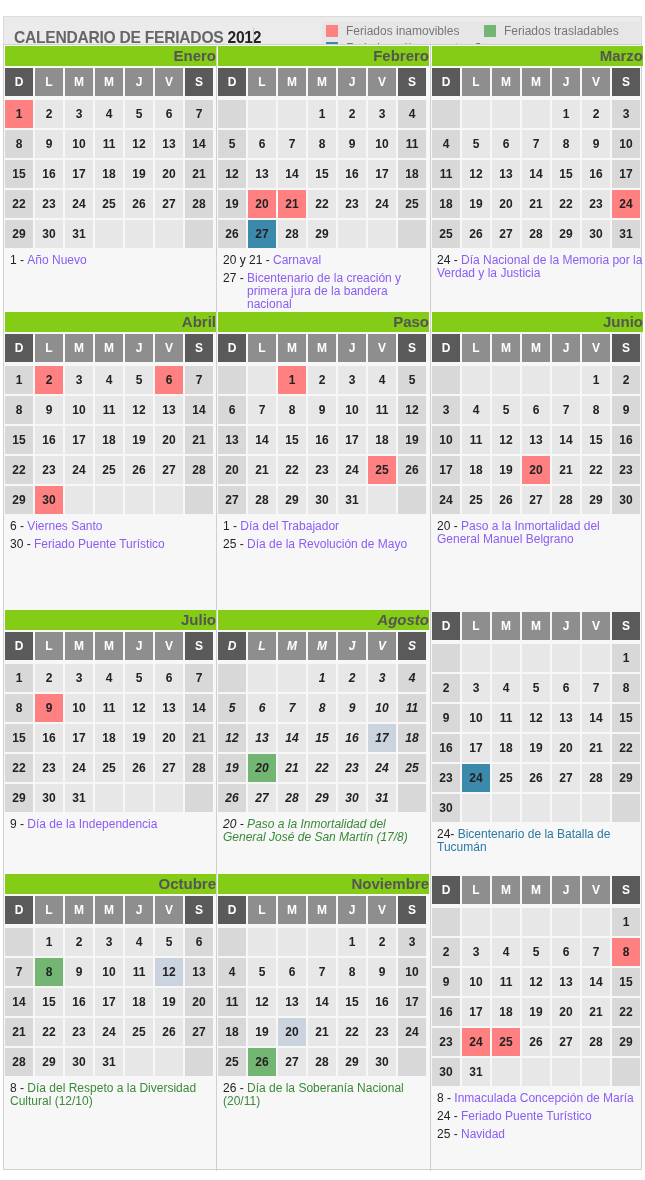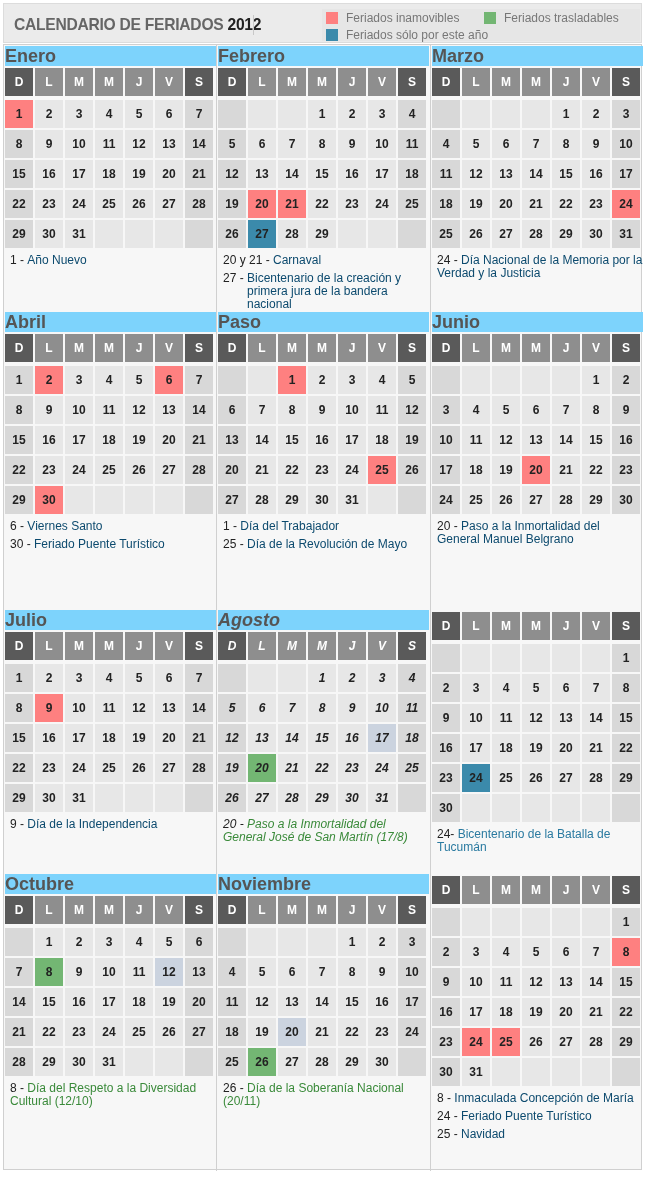--- a/index.html
+++ b/index.html
@@ -1,55 +1,55 @@
 <!DOCTYPE html>
 <html><head>
 <meta charset="utf-8">
 <style>
   * { box-sizing: border-box; margin: 0; padding: 0; }
   body {
     width: 645px; height: 1180px; background: #ffffff;
     font-family: "Liberation Sans", sans-serif; position: relative; overflow: hidden;
   }
   .header {
-    position: absolute; left: 3px; top: 3px; width: 639px; height: 40px;
+    position: absolute; left: 3px; top: 16px; width: 639px; height: 40px;
     background: #ebebeb; border: 1px solid #dcdcdc;
   }
   .title {
     position: absolute; left: 10px; top: 11px; font-size: 17px; color: #666;
     font-weight: bold; letter-spacing: -0.3px; transform: scaleX(0.92); transform-origin: left;
   }
   .title .year { color: #222; }
   .sep { position: absolute; left: 249px; top: 11px; width: 1px; height: 20px; background: #c8c8c8; }
   .legend-bg { position: absolute; left: 318px; top: 5px; width: 318px; height: 32px; background: #e6e6e6; }
   .legend-item { position: absolute; font-size: 12px; color: #777; display: flex; align-items: center; white-space: nowrap; }
   .legend-swatch { width: 12px; height: 12px; margin-right: 8px; }
   .grid {
     position: absolute; left: 3px; top: 44px; width: 639px; height: 1126px;
     border: 1px solid #d0d0d0; background: #f7f7f7;
   }
   .month { position: absolute; width: 213px; }
   .month-title {
-    height: 20px; background: #7dd3fc; color: #555; font-weight: bold; font-size: 18px;
-    text-align: left; line-height: 20px; margin: 0 1px;
+    height: 20px; background: #84cc16; color: #555; font-weight: bold; font-size: 15px;
+    text-align: right; line-height: 20px; margin: 0 1px;
   }
   .days { display: grid; grid-template-columns: repeat(7, 28px); gap: 2px; margin: 2px 0 0 1px; }
   .dh { height: 28px; line-height: 28px; text-align: center; color: #fff; font-weight: bold; font-size: 12px; background: #8e8e8e; }
   .dh.we { background: #5a5a5a; }
   .cells { display: grid; grid-template-columns: repeat(7, 28px); grid-auto-rows: 28px; gap: 2px; margin: 4px 0 0 1px; }
   .c { background: #e7e7e7; text-align: center; line-height: 28px; font-size: 12px; font-weight: bold; color: #222; }
   .c.we { background: #d8d8d8; }
   .c.red { background: #fe8080; }
   .c.green { background: #73b673; }
   .c.blue { background: #3b8aab; }
   .c.light { background: #cbd3df; }
   .notes { margin: 6px 0 0 6px; font-size: 12px; line-height: 13px; color: #222; }
   .note { margin-bottom: 5px; display: flex; }
   .note .n { white-space: pre; }
-  .note .t.red { color: #0c4a6e; }
+  .note .t.red { color: #8b5cf6; }
   .note .t.green { color: #3a8a3a; }
   .note .t.blue { color: #2a7aa0; }
   .vline { position: absolute; top: 0; width: 1px; height: 1126px; background: #d0d0d0; }
 </style>
 </head>
 <body>
 
 <div class="header">
   <div class="title">
     <span>CALENDARIO DE FERIADOS</span>

